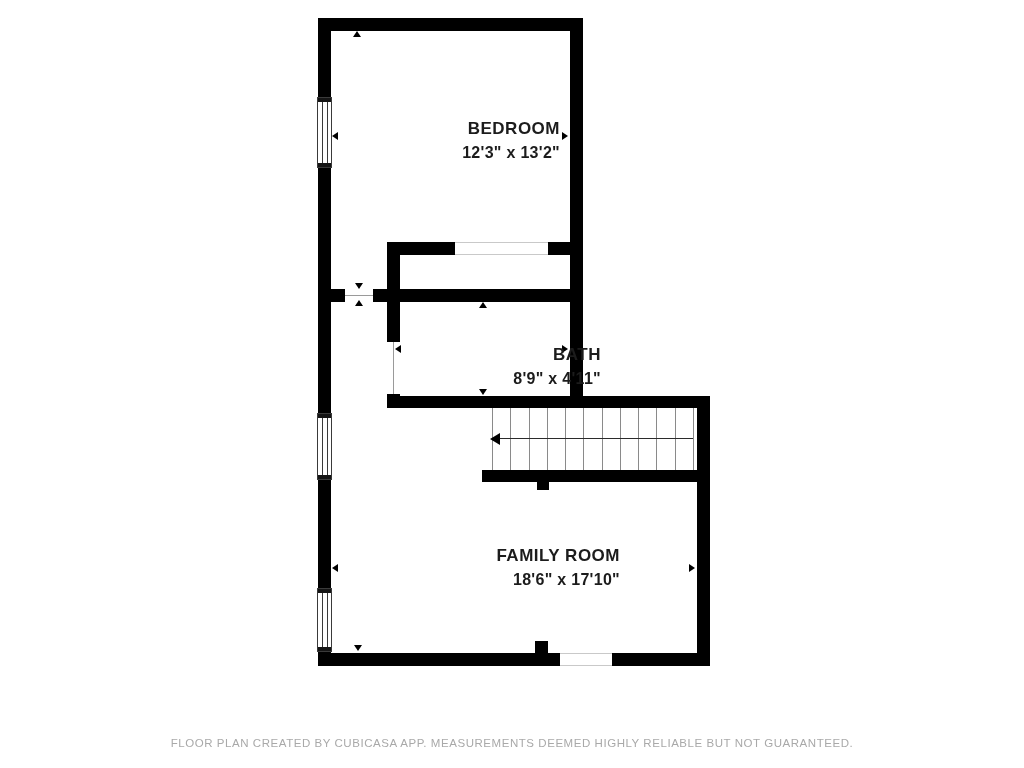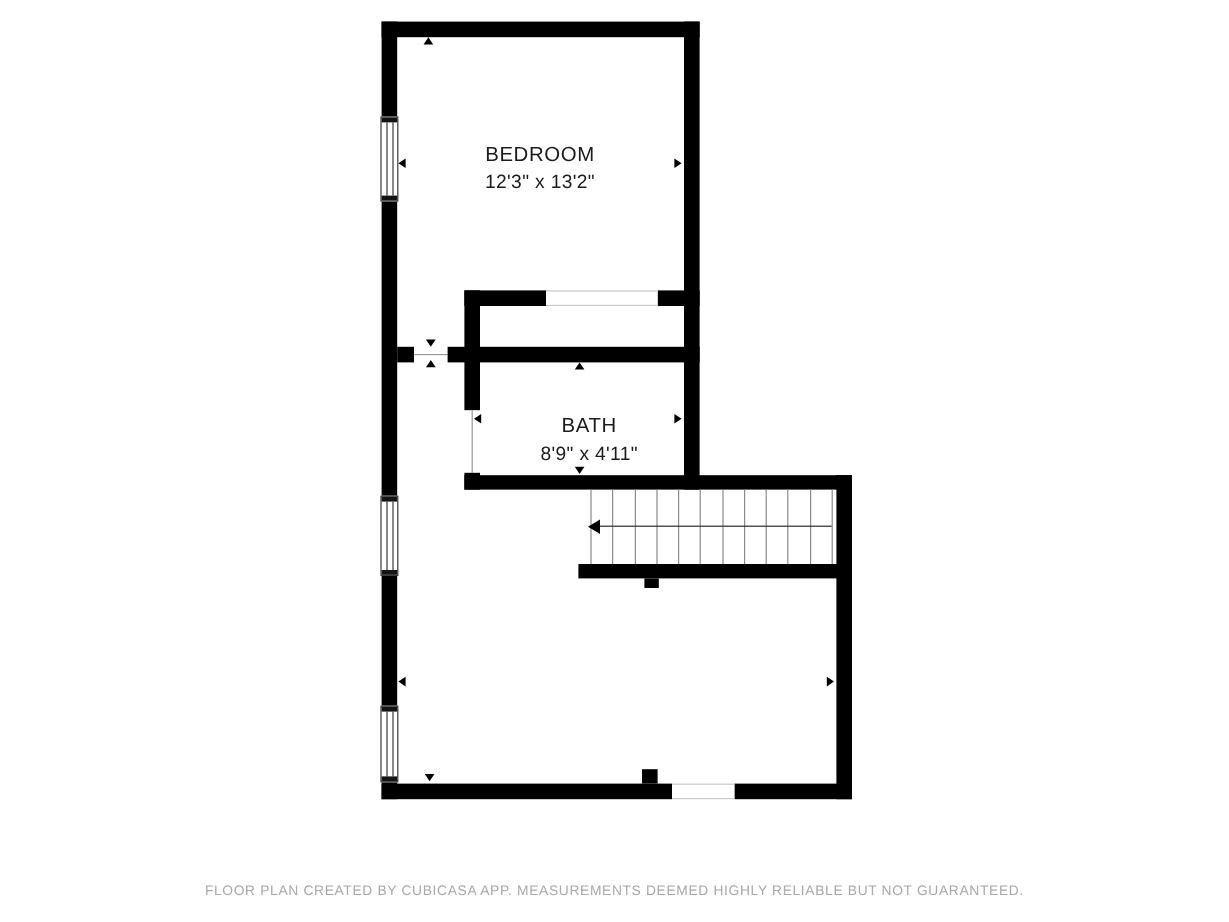--- a/index.html
+++ b/index.html
@@ -30,21 +30,21 @@
   .step-line{position:absolute;top:0;height:100%;width:1px;background:#8a8a8a;}
   .stair-arrow-line{position:absolute;left:498px;top:438px;width:195px;height:1px;background:#2b2b2b;}
   
   .tri{position:absolute;width:0;height:0;}
   .tri-up{border-left:4px solid transparent;border-right:4px solid transparent;border-bottom:6px solid #000;}
   .tri-down{border-left:4px solid transparent;border-right:4px solid transparent;border-top:6px solid #000;}
   .tri-left{border-top:4px solid transparent;border-bottom:4px solid transparent;border-right:6px solid #000;}
   .tri-right{border-top:4px solid transparent;border-bottom:4px solid transparent;border-left:6px solid #000;}
   .tri-big-left{border-top:6px solid transparent;border-bottom:6px solid transparent;border-right:10px solid #000;}
   
-  .room-label{position:absolute;width:220px;text-align:center;color:var(--label,#1c1c1c);}
+  .room-label{position:absolute;width:220px;text-align:right;color:var(--label,#1c1c1c);font-weight:bold;}
   .room-name{font-size:17px;line-height:25px;letter-spacing:0.5px;display:block;}
   .room-dims{font-size:16px;line-height:24px;letter-spacing:0.3px;display:block;}
   
   #footer-disclaimer{position:absolute;left:0;top:737px;width:1024px;text-align:center;
     font-size:11.5px;letter-spacing:0.55px;color:var(--footer,#a9a9a9);}
 </style>
 </head>
 <body style="--wall: #000000; --bg: #ffffff; --label: #1c1c1c; --footer: #a9a9a9;">
 
 <div id="floorplan">
@@ -121,16 +121,20 @@
   <div class="tri tri-down" style="left:354px;top:645px;"></div>
 
   <div class="room-label" style="left:340px;top:116px;">
     <span class="room-name">BEDROOM</span>
     <span class="room-dims">12'3" x 13'2"</span>
   </div>
   <div class="room-label" style="left:381px;top:342px;">
     <span class="room-name">BATH</span>
     <span class="room-dims">8'9" x 4'11"</span>
   </div>
+  <div class="room-label" style="left:400px;top:543px;">
+    <span class="room-name">FAMILY ROOM</span>
+    <span class="room-dims">18'6" x 17'10"</span>
+  </div>
 
 </div>
 
 <div id="footer-disclaimer">FLOOR PLAN CREATED BY CUBICASA APP. MEASUREMENTS DEEMED HIGHLY RELIABLE BUT NOT GUARANTEED.</div>
 
 </body></html>

